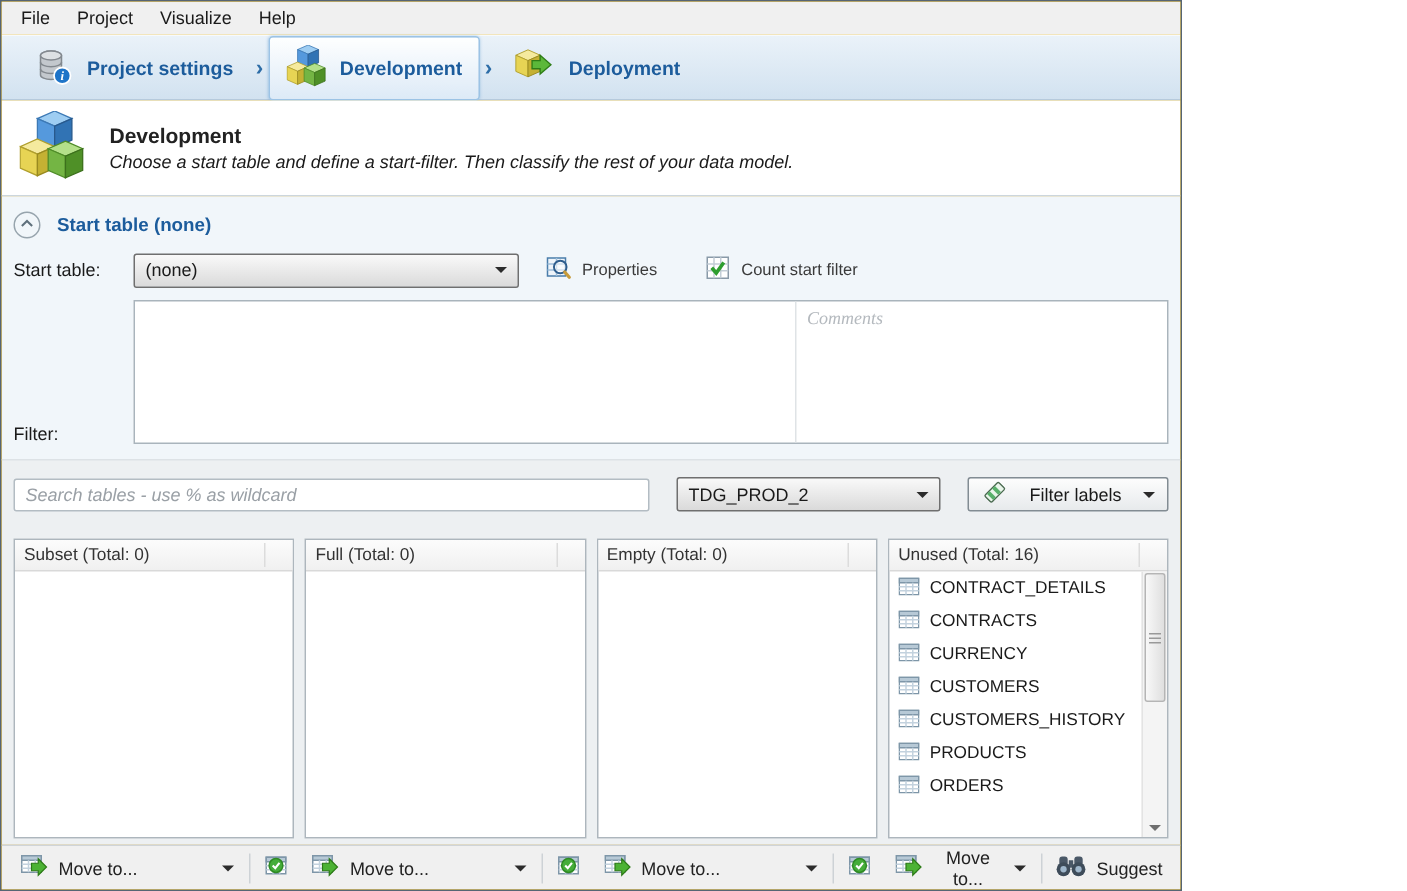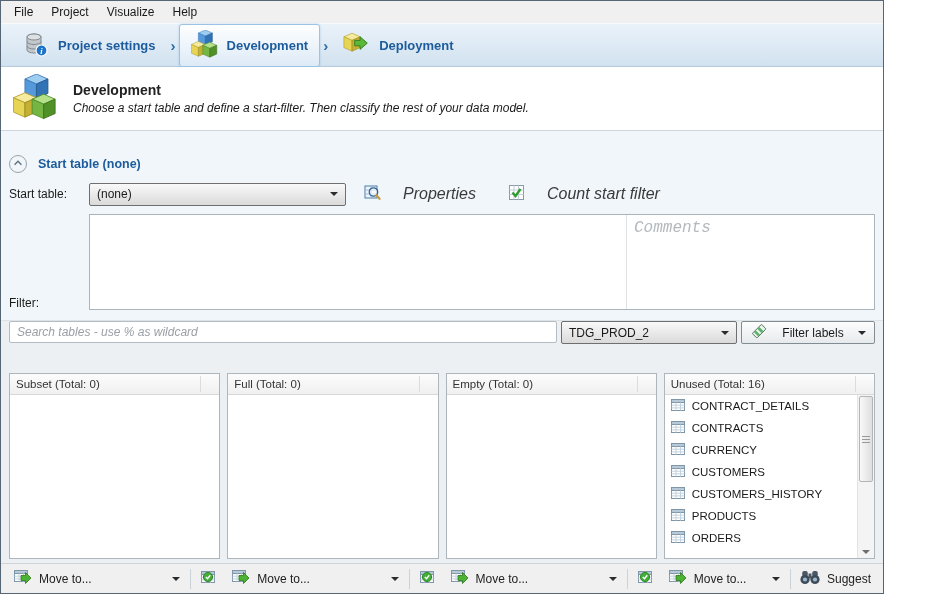--- a/index.html
+++ b/index.html
@@ -1,18 +1,18 @@
 <!DOCTYPE html>
 <html><head>
 <meta charset="utf-8">
 <style>
   html,body { margin:0; padding:0; background:#fff; }
   * { box-sizing:border-box; }
   .window {
-    width:884px; height:594px;
+    width:788px; height:594px;
     border:1px solid #566573;
     background:#eab308;
     font-family:"Liberation Sans", sans-serif;
     font-size:12px; color:#1a1a1a;
     display:flex; flex-direction:column;
     overflow:hidden;
   }
   
   .menubar { height:22px; flex:0 0 22px; background:#f0f0f0; display:flex; align-items:center; padding-left:4px; }
   .menu-item { padding:3px 9px; cursor:default; }
@@ -26,44 +26,44 @@
   }
   .crumb { display:flex; align-items:center; gap:9px; padding:5px 11px; color:#1c5c9c; font-weight:bold; font-size:13px; border:1px solid transparent; border-radius:3px; }
   .crumb.active { background:linear-gradient(#feffff,#ddeaf7); border:1px solid #9cc3e5; box-shadow:0 0 2px rgba(120,170,215,.6); }
   .crumb-sep { color:#2d6da7; font-weight:bold; font-size:15px; margin:0 3px; }
   
   .pagehead { height:64px; flex:0 0 64px; background:#fff; border-bottom:1px solid #ccd6dd; display:flex; align-items:center; padding:0 12px; }
   .pagehead-icon { margin-right:16px; }
   .pagehead-title { font-size:14px; font-weight:bold; color:#222; margin-bottom:3px; }
   .pagehead-sub { font-size:12px; color:#1a1a1a;font-style:italic; }
   
-  .startsec { background:#f1f6fa; padding:21px 8px 10px 8px; flex:0 0 auto; }
+  .startsec { background:#f1f6fa; padding:7px 8px 10px 8px; flex:0 0 auto; }
   .sec-head { display:flex; align-items:center; gap:11px; height:24px; }
   .collapse-btn { width:18px; height:18px; border-radius:50%; border:1px solid #97a4ad; background:transparent; display:flex; align-items:center; justify-content:center; cursor:default; }
   .sec-title { color:#1c5c9c; font-weight:bold; font-size:12.5px; }
   .controls-row { display:flex; align-items:center; margin-top:6px; height:24px; }
   .form-label { width:80px; flex:0 0 80px; font-size:12px; }
   .combo {
     border:1px solid #6f6f6f; border-radius:2px;
     background:linear-gradient(#f9f9f9,#dadada);
     display:flex; align-items:center; padding:0 7px; height:23px; cursor:default;
   }
   .combo-arr { margin-left:auto; width:0; height:0; border-left:4px solid transparent; border-right:4px solid transparent; border-top:4px solid #2b2b2b; }
   .combo-start { width:257px; }
-  .tool-btn { display:flex; align-items:center; gap:22px; border:none; background:transparent; color:#3a3a3a; font-size:16px; font-family:inherit; padding:2px 4px; cursor:default;font-style:italic; }
+  .tool-btn { display:flex; align-items:center; gap:7px; border:none; background:transparent; color:#3a3a3a; font-size:11px; font-family:inherit; padding:2px 4px; cursor:default; }
   .tool-btn.props { margin-left:14px; }
   .tool-btn.count { margin-left:24px; }
   .filter-row { display:flex; margin-top:8px;align-items:flex-end; }
   .filter-box { flex:1; height:96px; background:#fff; border:1px solid #a9b4bc; display:flex; }
-  .filter-box textarea { border:none; outline:none; resize:none; font-family:Liberation Mono, monospace; font-size:16px; padding:4px 7px; background:transparent; }
+  .filter-box textarea { border:none; outline:none; resize:none; font-family:Liberation Serif, serif; font-size:12px; padding:4px 7px; background:transparent; }
   .filter-input { flex:1; }
   .comments-input { width:248px; flex:0 0 248px; border-left:1px solid #dfe3e6 !important; }
   .comments-input::placeholder { font-style:italic; color:#b4b9be; }
   
-  .searchrow { height:46px; flex:0 0 46px; background:#edf0f2; border-top:1px solid #dde2e6; display:flex; align-items:flex-start; padding:0 8px; gap:4px; }
+  .searchrow { height:46px; flex:0 0 46px; background:#edf0f2; border-top:1px solid #dde2e6; display:flex; align-items:center; padding:0 8px; gap:18px; }
   .search-input { flex:1; height:22px; border:1px solid #b3bcc3; border-radius:2px; padding:0 7px; font-family:"Liberation Sans",sans-serif; font-size:12px; outline:none; }
   .search-input::placeholder { font-style:italic; color:#9aa0a6; }
   .combo-schema { width:176px; flex:0 0 176px; }
   .btn-filterlabels { width:134px; flex:0 0 134px; height:23px; border:1px solid #828c93; border-radius:2px; background:linear-gradient(#fdfdfd,#e7eaec); display:flex; align-items:center; gap:8px; padding:0 8px; font-size:12px; cursor:default; }
   .btn-filterlabels .lbl { flex:1; text-align:center; }
   
   .panels { flex:1; background:#edf0f2; display:flex; gap:7px; padding:7px 8px 4px 8px; min-height:0; }
   .panel { flex:1 1 0; background:#fff; border:1px solid #adb6bd; display:flex; flex-direction:column; min-width:0; }
   .panel-header { height:21px; flex:0 0 21px; background:linear-gradient(#fcfcfc,#f0f0f0); border-bottom:1px solid #d9d9d9; display:flex; align-items:center; padding:0 6px; font-size:11.5px; color:#333; position:relative; cursor:default; }
   .panel-header .colsep { position:absolute; right:18px; top:2px; bottom:2px; width:1px; background:#dcdcdc; }

